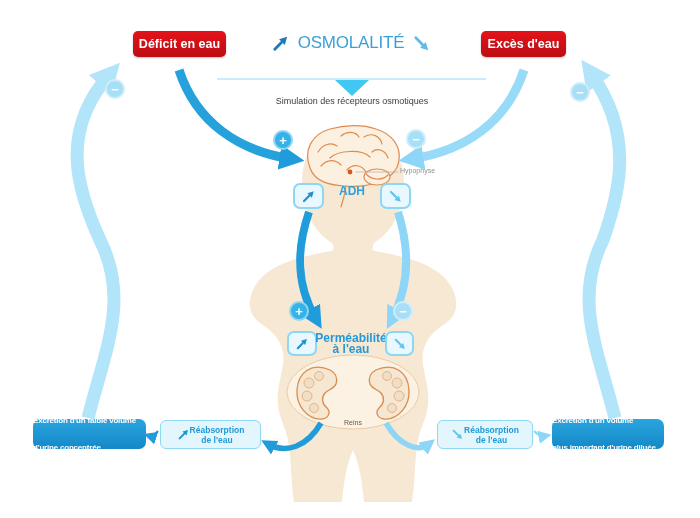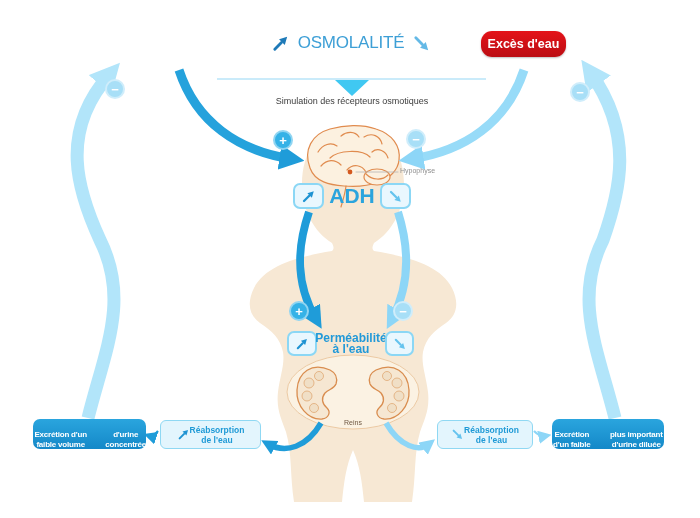--- a/index.html
+++ b/index.html
@@ -12,27 +12,27 @@
           box-shadow:0 1px 2px rgba(0,0,0,.25);}
   .title{display:flex;align-items:center;justify-content:center;gap:8px;font-size:17px;
          letter-spacing:-0.2px;white-space:nowrap;}
   .title .t1{color:#3d9fd6;}
   .title .t2{color:#8fd2f1;}
   .caption{font-size:9px;color:#3c3c3c;line-height:11px;text-align:center;}
   .tinylabel{font-size:7px;color:#8f8f8f;}
   .reinslabel{font-size:7px;color:#6e5843;text-align:center;}
   .arrowbox{background:#e9f7fe;border:2px solid #8bd7f5;border-radius:7px;
             display:flex;align-items:center;justify-content:center;box-sizing:border-box;}
-  .adhlabel{font-size:21px;font-weight:bold;color:#2ba4dd;text-align:center;}
+  .adhlabel{font-size:12px;font-weight:bold;color:#2ba4dd;text-align:center;}
   .bluetext{font-size:12px;font-weight:bold;color:#2299d8;line-height:11px;text-align:center;}
   .lightbox{background:#e3f5fd;border:1.5px solid #8fd8f3;border-radius:6px;box-sizing:border-box;
             color:#1f9ad6;font-weight:bold;font-size:8.5px;line-height:10px;
             display:flex;align-items:center;justify-content:center;gap:0;text-align:center;}
   .darkbox{background:linear-gradient(#2aa5de,#1488c8);color:#fff;font-weight:bold;font-size:8px;
-           line-height:9.5px;border-radius:7px;display:flex;flex-direction:row;align-items:flex-end;
+           line-height:9.5px;border-radius:7px;display:flex;flex-direction:column;align-items:flex-start;
            justify-content:center;text-align:center;letter-spacing:-0.2px;gap:17px;}
   .circle{width:20px;height:20px;border-radius:50%;box-sizing:border-box;color:#fff;font-weight:bold;
           font-size:13px;display:flex;align-items:center;justify-content:center;
           border:2px solid rgba(255,255,255,.45);background-clip:padding-box;}
   .c-plus{background:#35b2e7;}
   .c-minus{background:#a8dff7;}
   .col{display:flex;flex-direction:column;align-items:center;}
 </style>
 </head>
 <body>
@@ -114,34 +114,35 @@
       <path d="M398 212 C410 250 410 285 392 319" stroke="#8dd6f7" stroke-width="8" marker-end="url(#mLight)"></path>
       <path d="M321 423 C307 447 286 454 268 444" stroke="#1f9cd9" stroke-width="5.5" marker-end="url(#mDark)"></path>
       <path d="M386 423 C400 447 419 452 429 444" stroke="#8dd6f7" stroke-width="5.5" marker-end="url(#mLight)"></path>
       <path d="M158 431 Q153 437 150 436" stroke="#1f9cd9" stroke-width="2.2" marker-end="url(#mDarkSm)"></path>
       <path d="M534 431 Q540 437 545 436" stroke="#8dd6f7" stroke-width="2.2" marker-end="url(#mLightSm)"></path>
       <path d="M88 418 C105 350 130 300 100 240 C78 192 58 132 110 74" stroke="#b2e5fa" stroke-width="13" marker-end="url(#mLoop)"></path>
       <path d="M615 418 C598 350 573 300 603 240 C620 192 635 135 590 72" stroke="#b2e5fa" stroke-width="13" marker-end="url(#mLoop)"></path>
     </g>
   </svg>
 
+  <div class="abs redbox" style="left:133px;top:31px;width:93px;height:26px;">Déficit en eau</div>
 
   <div class="abs title" style="left:228px;top:28px;width:246px;height:30px;">
     <svg width="19" height="19" viewBox="0 0 20 20">
       <path d="M4 16 L11 9" stroke="#1e7ab8" stroke-width="3" stroke-linecap="round" fill="none"></path>
       <polygon points="17,3 8.5,5.5 14.5,11.5" fill="#1e7ab8"></polygon>
     </svg>
     <span class="t1">OSMOLALITÉ</span>
     <svg width="19" height="19" viewBox="0 0 20 20">
       <path d="M4 4 L11 11" stroke="#64b9e6" stroke-width="3" stroke-linecap="round" fill="none"></path>
       <polygon points="17,17 8.5,14.5 14.5,8.5" fill="#64b9e6"></polygon>
     </svg>
   </div>
 
-  <div class="abs redbox" style="left:481px;top:31px;width:85px;height:26px;border-radius:11px;">Excès d'eau</div>
+  <div class="abs redbox" style="left:481px;top:31px;width:85px;height:26px;">Excès d'eau</div>
 
   <div class="abs caption" style="left:247px;top:96px;width:210px;">
     <span style="display:block">Simulation des récepteurs osmotiques</span>
   </div>
 
   <div class="abs tinylabel" style="left:400px;top:167px;">Hypophyse</div>
 
   <div class="abs arrowbox" style="left:293px;top:183px;width:31px;height:26px;">
     <svg width="15" height="15" viewBox="0 0 20 20">
       <path d="M4 16 L11 9" stroke="#1f93d2" stroke-width="3" stroke-linecap="round" fill="none"></path>
@@ -196,21 +197,21 @@
       <path d="M4 4 L11 11" stroke="#64c3ee" stroke-width="3" stroke-linecap="round" fill="none"></path>
       <polygon points="17,17 8.5,14.5 14.5,8.5" fill="#64c3ee"></polygon>
     </svg>
     <span class="col">
       <span>Réabsorption</span>
       <span>de l'eau</span>
     </span>
   </div>
 
   <div class="abs darkbox" style="left:552px;top:419px;width:112px;height:30px;">
-    <span>Excrétion d'un faible</span>
+    <span>Excrétion d'un volume</span>
     <span>plus important d'urine diluée</span>
   </div>
 
   <div class="abs circle c-plus" style="left:273px;top:130px;">+</div>
   <div class="abs circle c-minus" style="left:406px;top:129px;">−</div>
   <div class="abs circle c-plus" style="left:289px;top:301px;">+</div>
   <div class="abs circle c-minus" style="left:393px;top:301px;">−</div>
   <div class="abs circle c-minus" style="left:105px;top:79px;">−</div>
   <div class="abs circle c-minus" style="left:570px;top:82px;">−</div>
 

